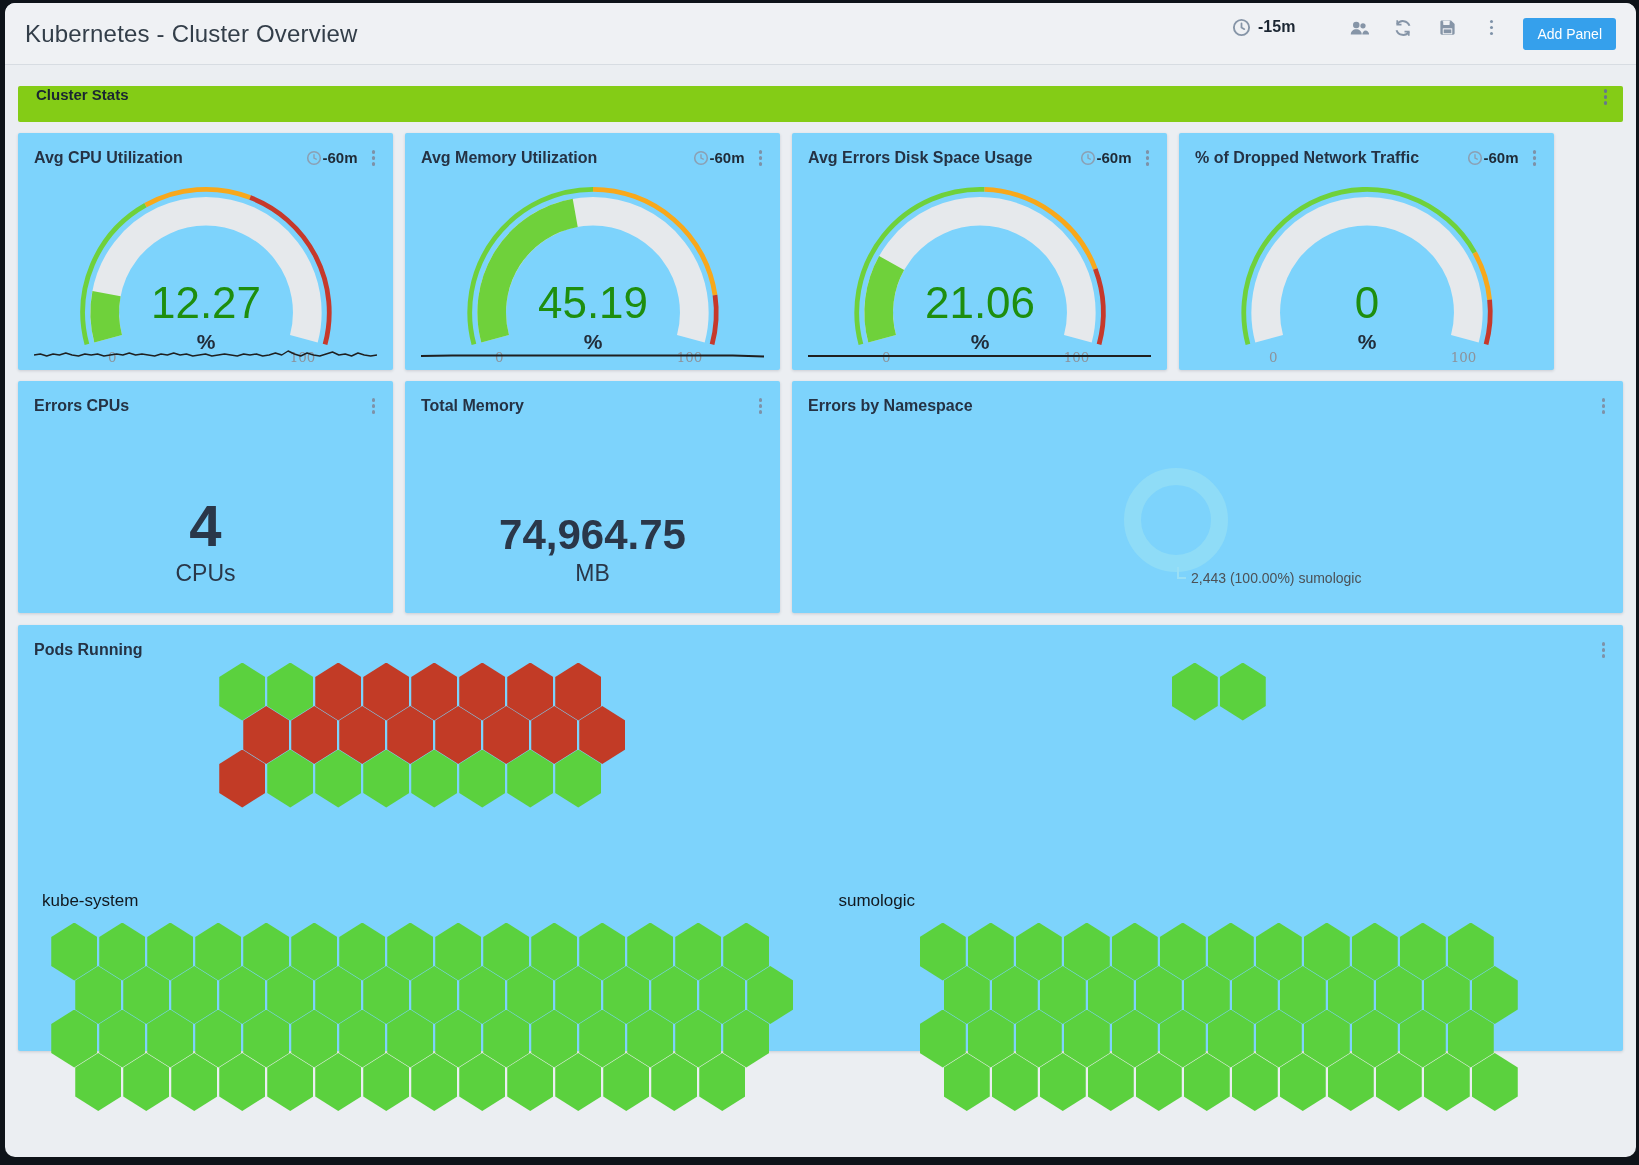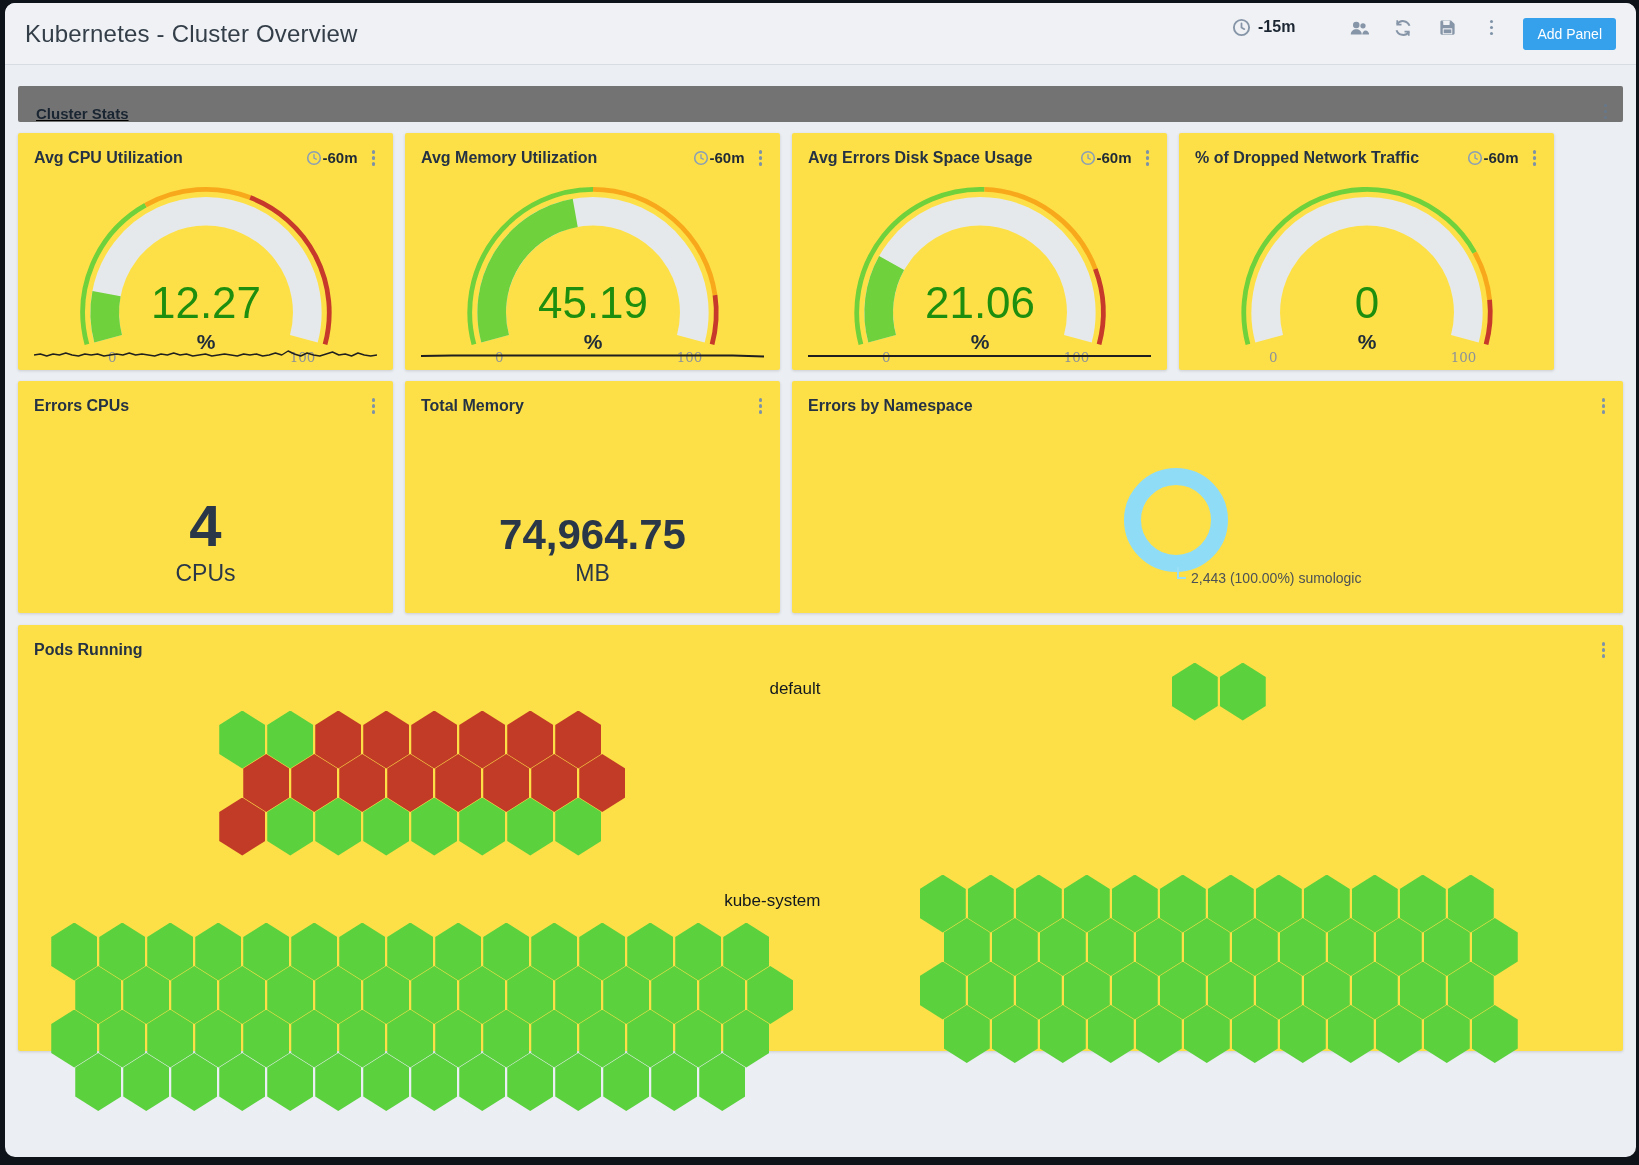--- a/index.html
+++ b/index.html
@@ -31,32 +31,31 @@
     padding:8px 14px; border-radius:3px; border:none; cursor:pointer;
     font-family:"Liberation Sans", sans-serif;
   }
   .kebab { display:flex; flex-direction:column; gap:2.5px; padding:3px 6px; cursor:pointer; }
   .kebab i { width:3.5px; height:3.5px; border-radius:50%; background:#7e92a8; display:block; }
   .kebab.dark i { background:#66788c; }
 
   
   .content { padding:0 13px; }
   .section-bar {
-    margin-top:21px; height:36px; background:#737373; border-radius:2px;
-    display:flex; align-items:flex-end; padding:0 10px 0 18px;text-decoration:underline;
+    margin-top:21px; height:36px; background:#84cc16; border-radius:2px;
+    display:flex; align-items:flex-start; padding:0 10px 0 18px;
   }
   .section-title { font-size:15px; font-weight:700; color:#1a2532; }
   .section-bar .kebab { margin-left:auto; }
 
   
   .panel {
-    background:#fde047; border-radius:2px;
+    background:#7dd3fc; border-radius:2px;
     box-shadow:0 1px 3px rgba(30,40,55,.16);
     position:relative;
-    text-align:right;
   }
   .p-head { display:flex; align-items:center; padding:14px 12px 0 16px; }
   .p-title { font-size:16px; font-weight:700; color:#253244; }
   .p-right { margin-left:auto; display:flex; align-items:center; }
   .p-time { font-size:15px; font-weight:700; color:#1f2a36; }
   .p-right .kebab { margin-left:8px; }
 
   .row1 { display:flex; gap:12px; margin-top:11px; }
   .gauge-panel { width:375px; height:237px; }
   .gauge-svg { display:block; margin:4px auto 0; }
@@ -352,21 +351,20 @@
         <span class="p-right">
               <span class="kebab">
                 <i></i>
                 <i></i>
                 <i></i>
               </span>
             </span>
       </div>
       <div class="ns-grid" id="ns-grid">
             <div class="ns-cell">
-    <div class="ns-label">default</div>
     <div class="hc-wrap">
                 <div class="honeycomb" style="width: 406px; height: 145px;">
                   <div class="hex" style="left: 0px; top: 0px; background: rgb(91, 209, 62);"></div>
                   <div class="hex" style="left: 48px; top: 0px; background: rgb(91, 209, 62);"></div>
                   <div class="hex" style="left: 96px; top: 0px; background: rgb(194, 59, 38);"></div>
                   <div class="hex" style="left: 144px; top: 0px; background: rgb(194, 59, 38);"></div>
                   <div class="hex" style="left: 192px; top: 0px; background: rgb(194, 59, 38);"></div>
                   <div class="hex" style="left: 240px; top: 0px; background: rgb(194, 59, 38);"></div>
                   <div class="hex" style="left: 288px; top: 0px; background: rgb(194, 59, 38);"></div>
                   <div class="hex" style="left: 336px; top: 0px; background: rgb(194, 59, 38);"></div>
@@ -457,20 +455,21 @@
                   <div class="hex" style="left: 408px; top: 130.5px; background: rgb(91, 209, 62);"></div>
                   <div class="hex" style="left: 456px; top: 130.5px; background: rgb(91, 209, 62);"></div>
                   <div class="hex" style="left: 504px; top: 130.5px; background: rgb(91, 209, 62);"></div>
                   <div class="hex" style="left: 552px; top: 130.5px; background: rgb(91, 209, 62);"></div>
                   <div class="hex" style="left: 600px; top: 130.5px; background: rgb(91, 209, 62);"></div>
                   <div class="hex" style="left: 648px; top: 130.5px; background: rgb(91, 209, 62);"></div>
                 </div>
               </div>
   </div>
             <div class="ns-cell">
+    <div class="ns-label">sumologic</div>
     <div class="hc-wrap">
                 <div class="honeycomb" style="width: 598px; height: 188.5px;">
                   <div class="hex" style="left: 0px; top: 0px; background: rgb(91, 209, 62);"></div>
                   <div class="hex" style="left: 48px; top: 0px; background: rgb(91, 209, 62);"></div>
                   <div class="hex" style="left: 96px; top: 0px; background: rgb(91, 209, 62);"></div>
                   <div class="hex" style="left: 144px; top: 0px; background: rgb(91, 209, 62);"></div>
                   <div class="hex" style="left: 192px; top: 0px; background: rgb(91, 209, 62);"></div>
                   <div class="hex" style="left: 240px; top: 0px; background: rgb(91, 209, 62);"></div>
                   <div class="hex" style="left: 288px; top: 0px; background: rgb(91, 209, 62);"></div>
                   <div class="hex" style="left: 336px; top: 0px; background: rgb(91, 209, 62);"></div>

